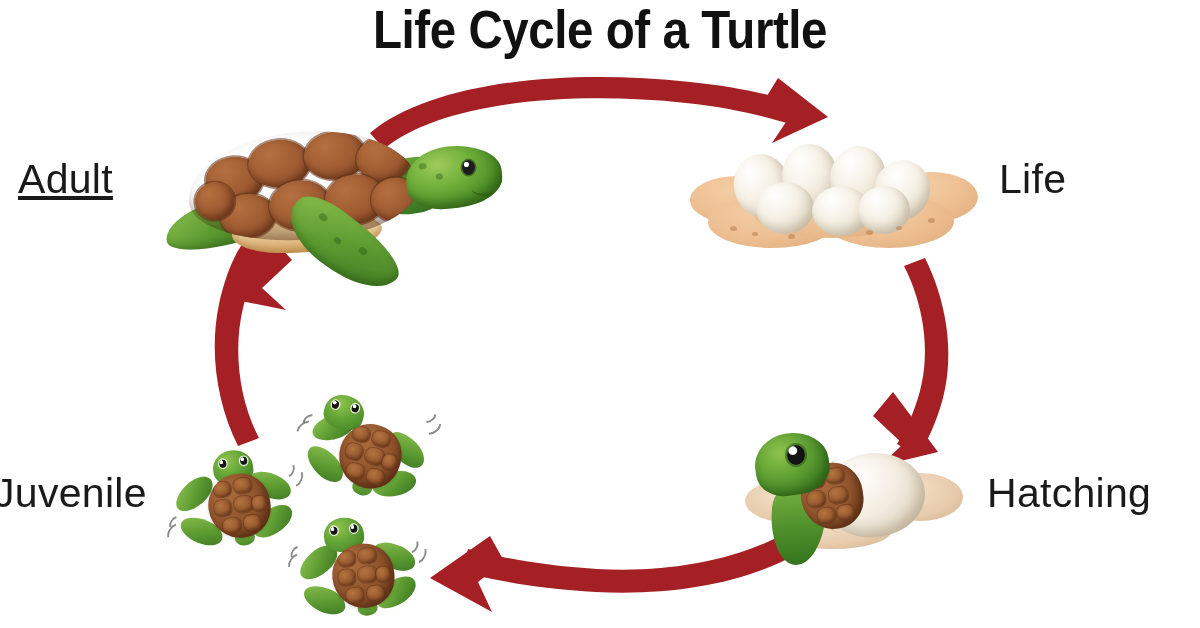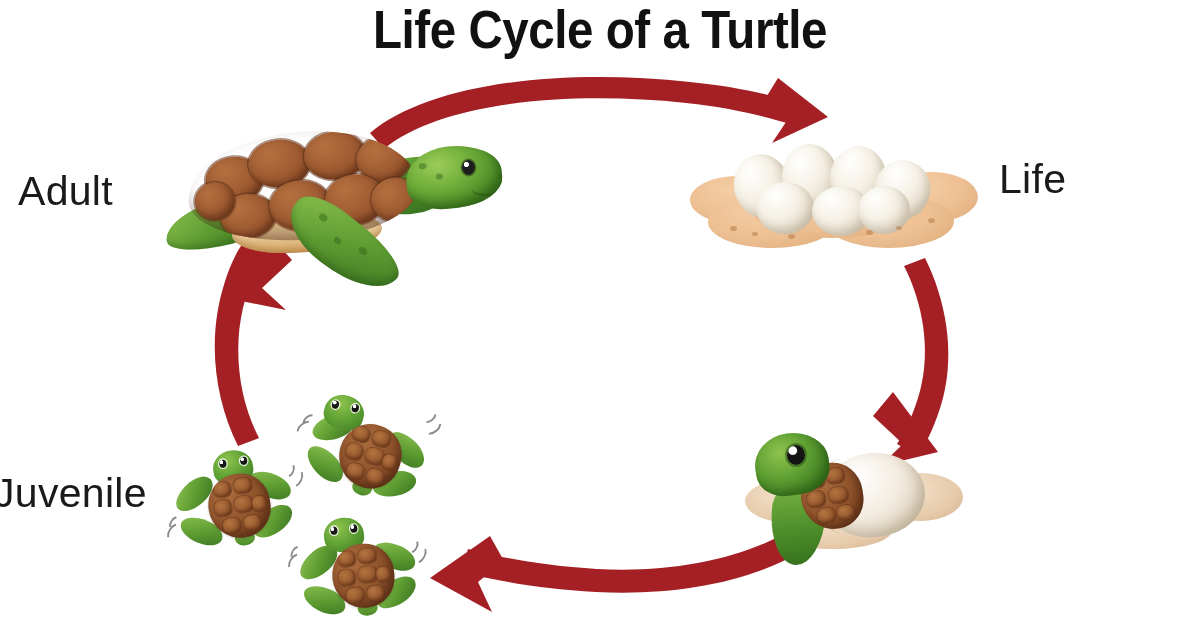--- a/index.html
+++ b/index.html
@@ -36,21 +36,21 @@
   
   .stage-label {
     position: absolute;
     font-family: "Liberation Sans", sans-serif;
     font-weight: 400;
     font-size: 41px;
     color: #1a1a1a;
     white-space: nowrap;
     letter-spacing: 0.3px;
   }
-  #label-adult    { left: 18px;  top: 168px; }
+  #label-adult    { left: 18px;  top: 156px; text-decoration: underline; }
   #label-eggs     { left: 999px; top: 156px; }
   #label-hatching { left: 987px; top: 470px; }
   #label-juvenile { left: -6px;  top: 470px; }
 
   
   #arrows {
     position: absolute;
     left: 0; top: 0;
     width: 1200px;
     height: 628px;
@@ -318,20 +318,21 @@
       <g>
         <path d="M 238,446 C 217,404 209,352 219,304 C 226,272 236,252 245,240
                  L 266,252 C 257,264 249,283 243,308 C 233,350 239,400 259,438 Z"></path>
         <path d="M 270,236 L 226,298 L 286,310 L 262,288 L 292,260 Z"></path>
       </g>
     </g>
   </svg>
 
   <div class="stage-label" id="label-adult">Adult</div>
   <div class="stage-label" id="label-eggs">Life</div>
+  <div class="stage-label" id="label-hatching">Hatching</div>
   <div class="stage-label" id="label-juvenile">Juvenile</div>
 
   <div class="illus" id="adult-turtle">
     <div class="ad-flip ad-flip-rear"></div>
     <div class="ad-under"></div>
     <div class="ad-neck"></div>
     <div class="ad-shell">
       <div class="ad-scute" style="left:18px;  top:20px; width:58px; height:46px;"></div>
       <div class="ad-scute" style="left:62px;  top:6px;  width:62px; height:48px;"></div>
       <div class="ad-scute" style="left:118px; top:2px;  width:62px; height:48px;"></div>

